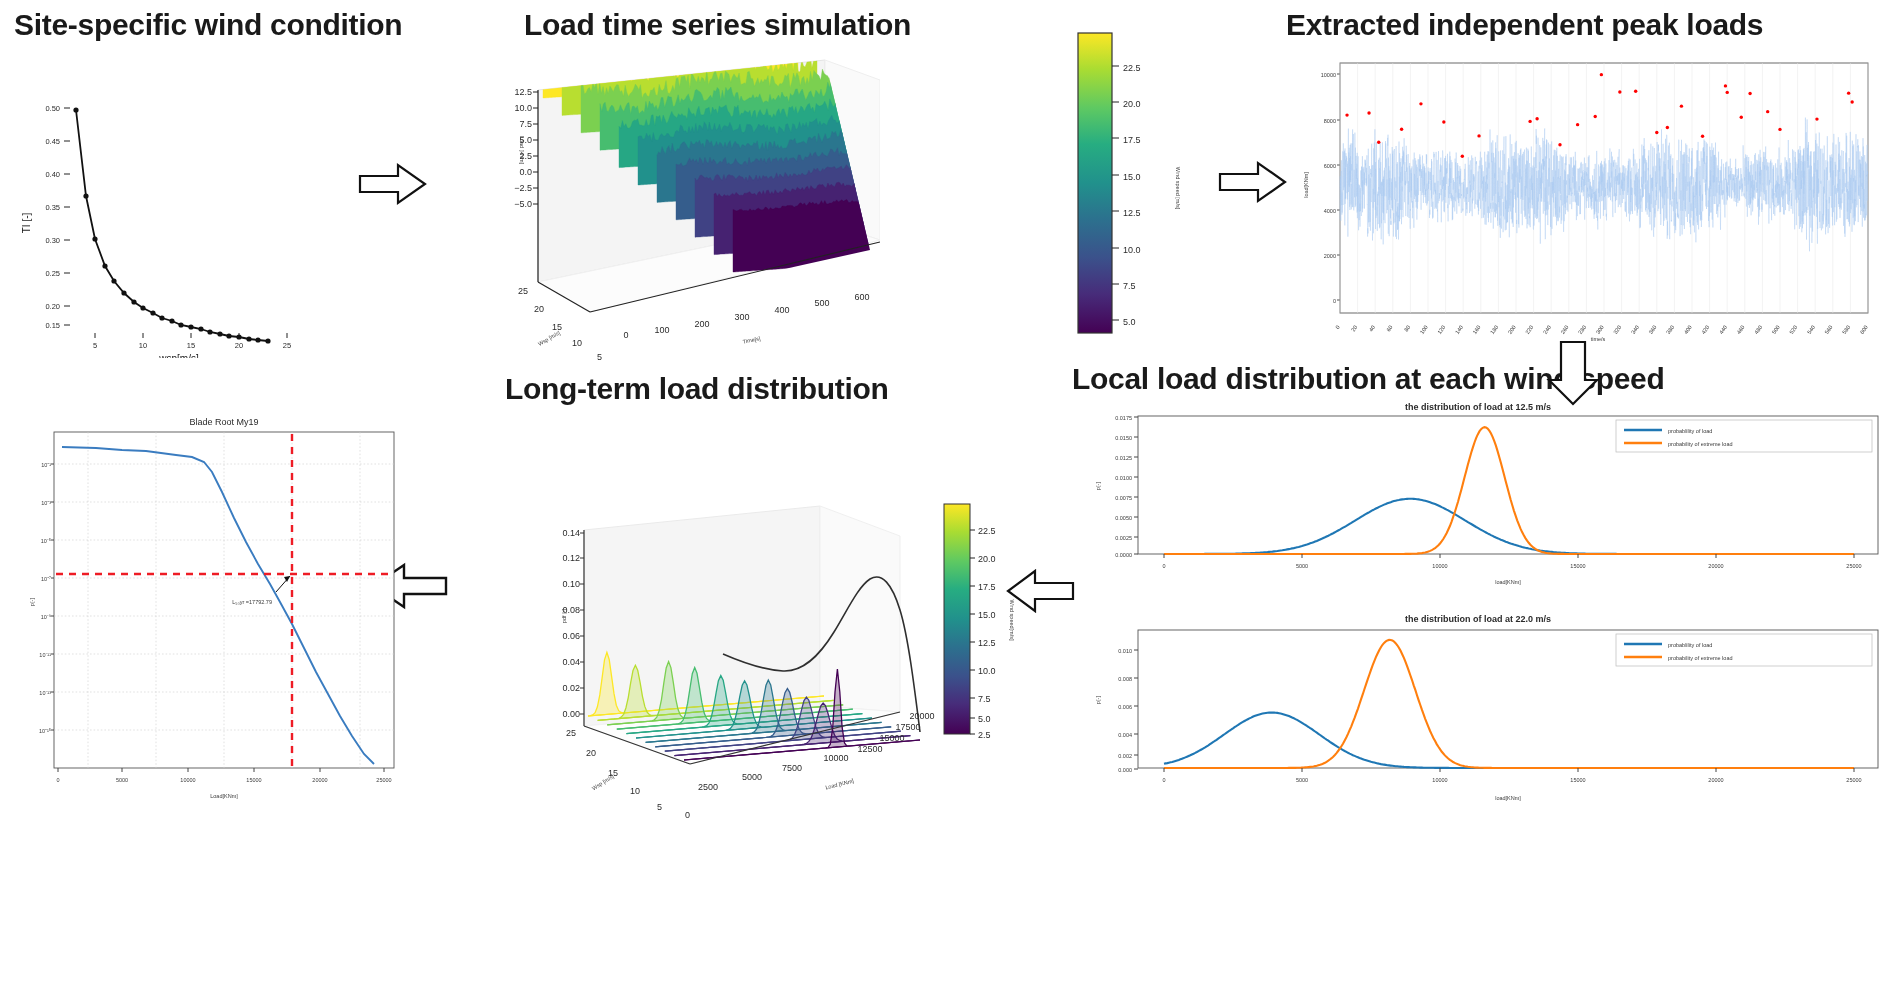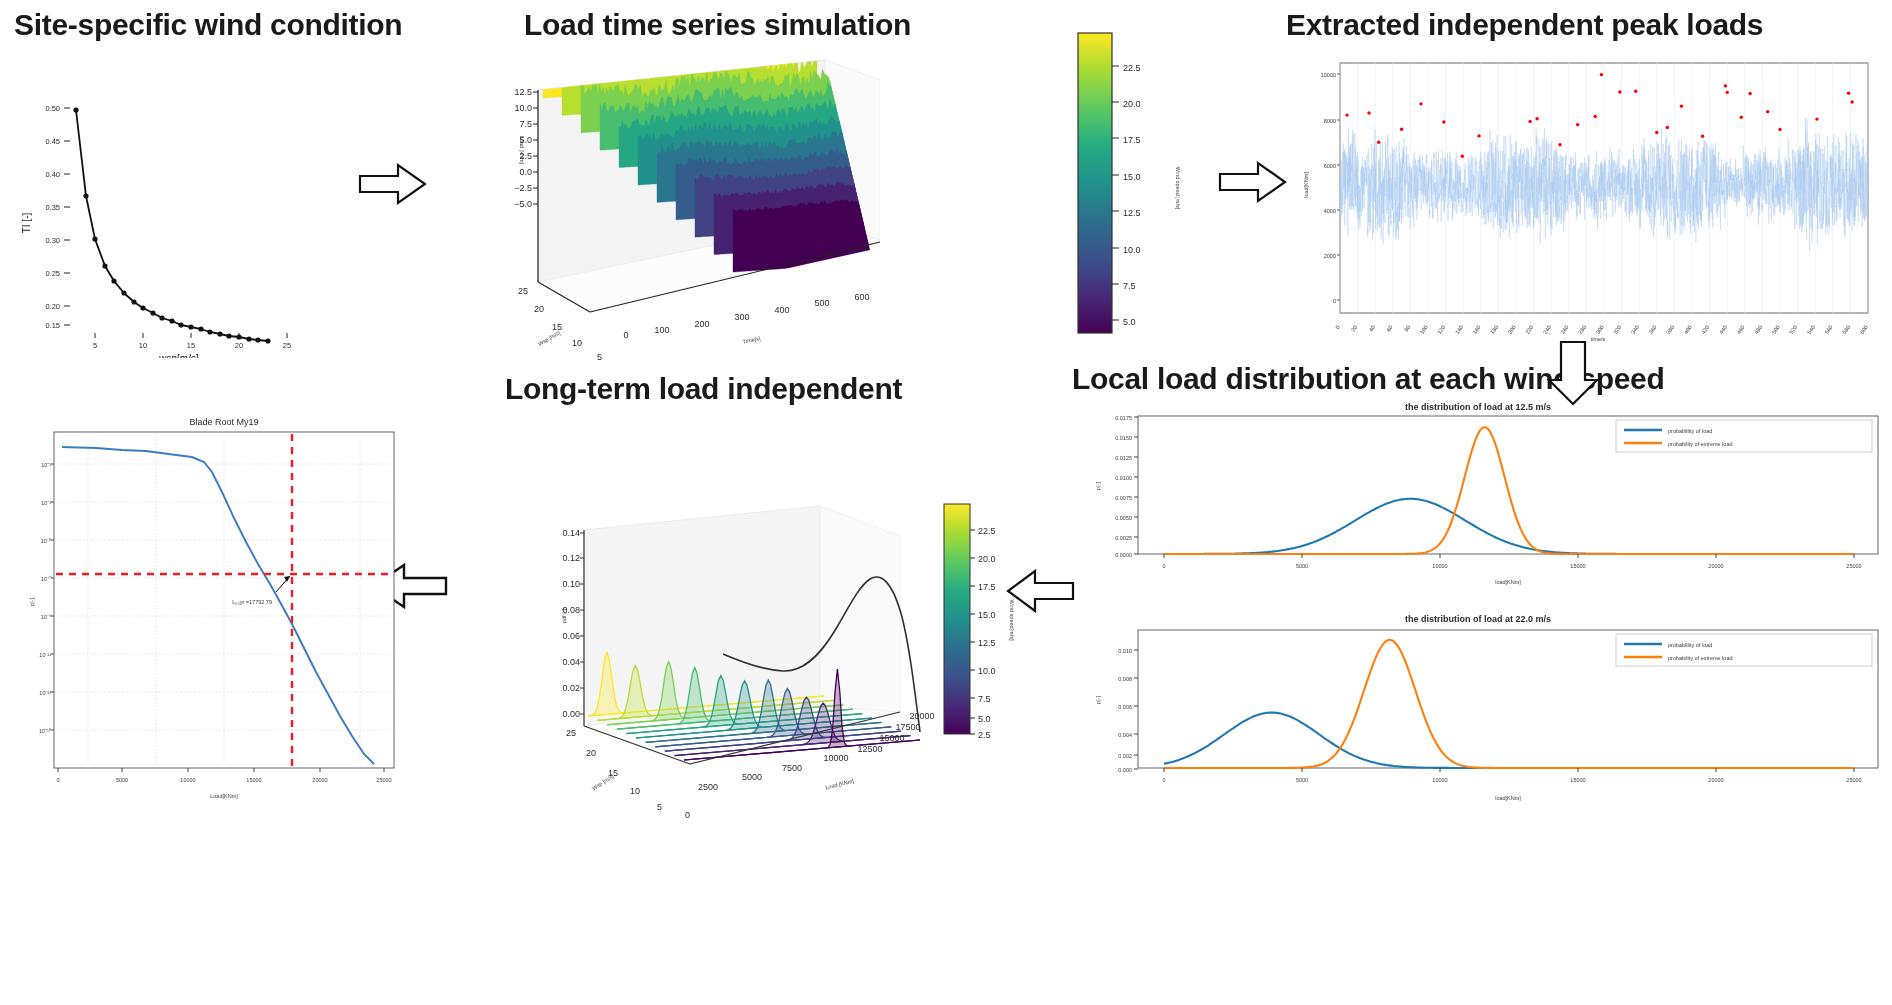--- a/index.html
+++ b/index.html
@@ -31,21 +31,21 @@
   .arrow { position: absolute; }
 </style>
 </head>
 <body>
 
 <div class="stage">
 
   <div class="panel-title" style="left:14px; top:8px;">Site-specific wind condition</div>
   <div class="panel-title" style="left:496px; top:8px;margin-left:28px;">Load time series simulation</div>
   <div class="panel-title" style="left:1286px; top:8px;">Extracted independent peak loads</div>
-  <div class="panel-title" style="left:505px; top:372px;">Long-term load independent</div>
+  <div class="panel-title" style="left:505px; top:372px;">Long-term load distribution</div>
   <div class="panel-title" style="left:1072px; top:362px;">Local load distribution at each wind speed</div>
 
   <svg class="fig" style="left:14px; top:78px;" width="310" height="280" viewBox="0 0 310 280">
     <g>
       <text class="axlabel-sm" x="46" y="33" text-anchor="end">0.50</text>
         <line x1="50" y1="30" x2="56" y2="30" stroke="#222" stroke-width="1"></line>
       <text class="axlabel-sm" x="46" y="66" text-anchor="end">0.45</text>
         <line x1="50" y1="63" x2="56" y2="63" stroke="#222" stroke-width="1"></line>
       <text class="axlabel-sm" x="46" y="99" text-anchor="end">0.40</text>
         <line x1="50" y1="96" x2="56" y2="96" stroke="#222" stroke-width="1"></line>

